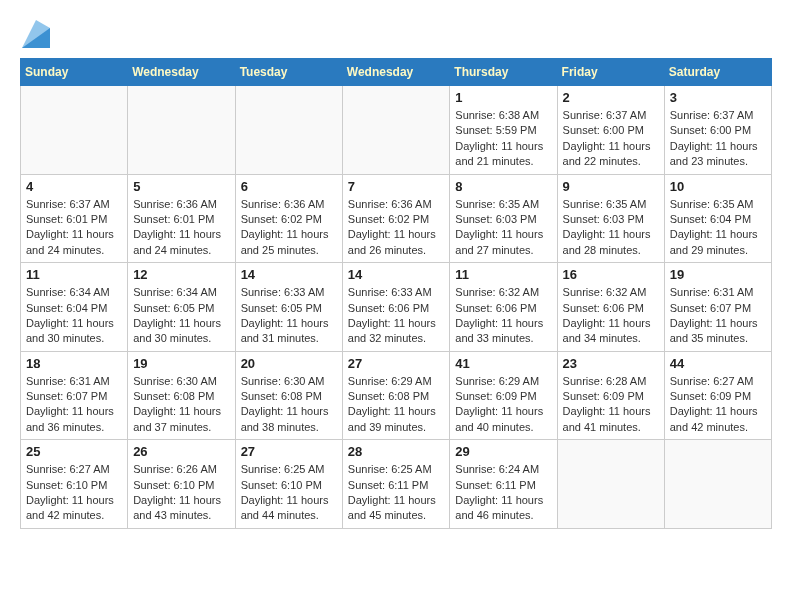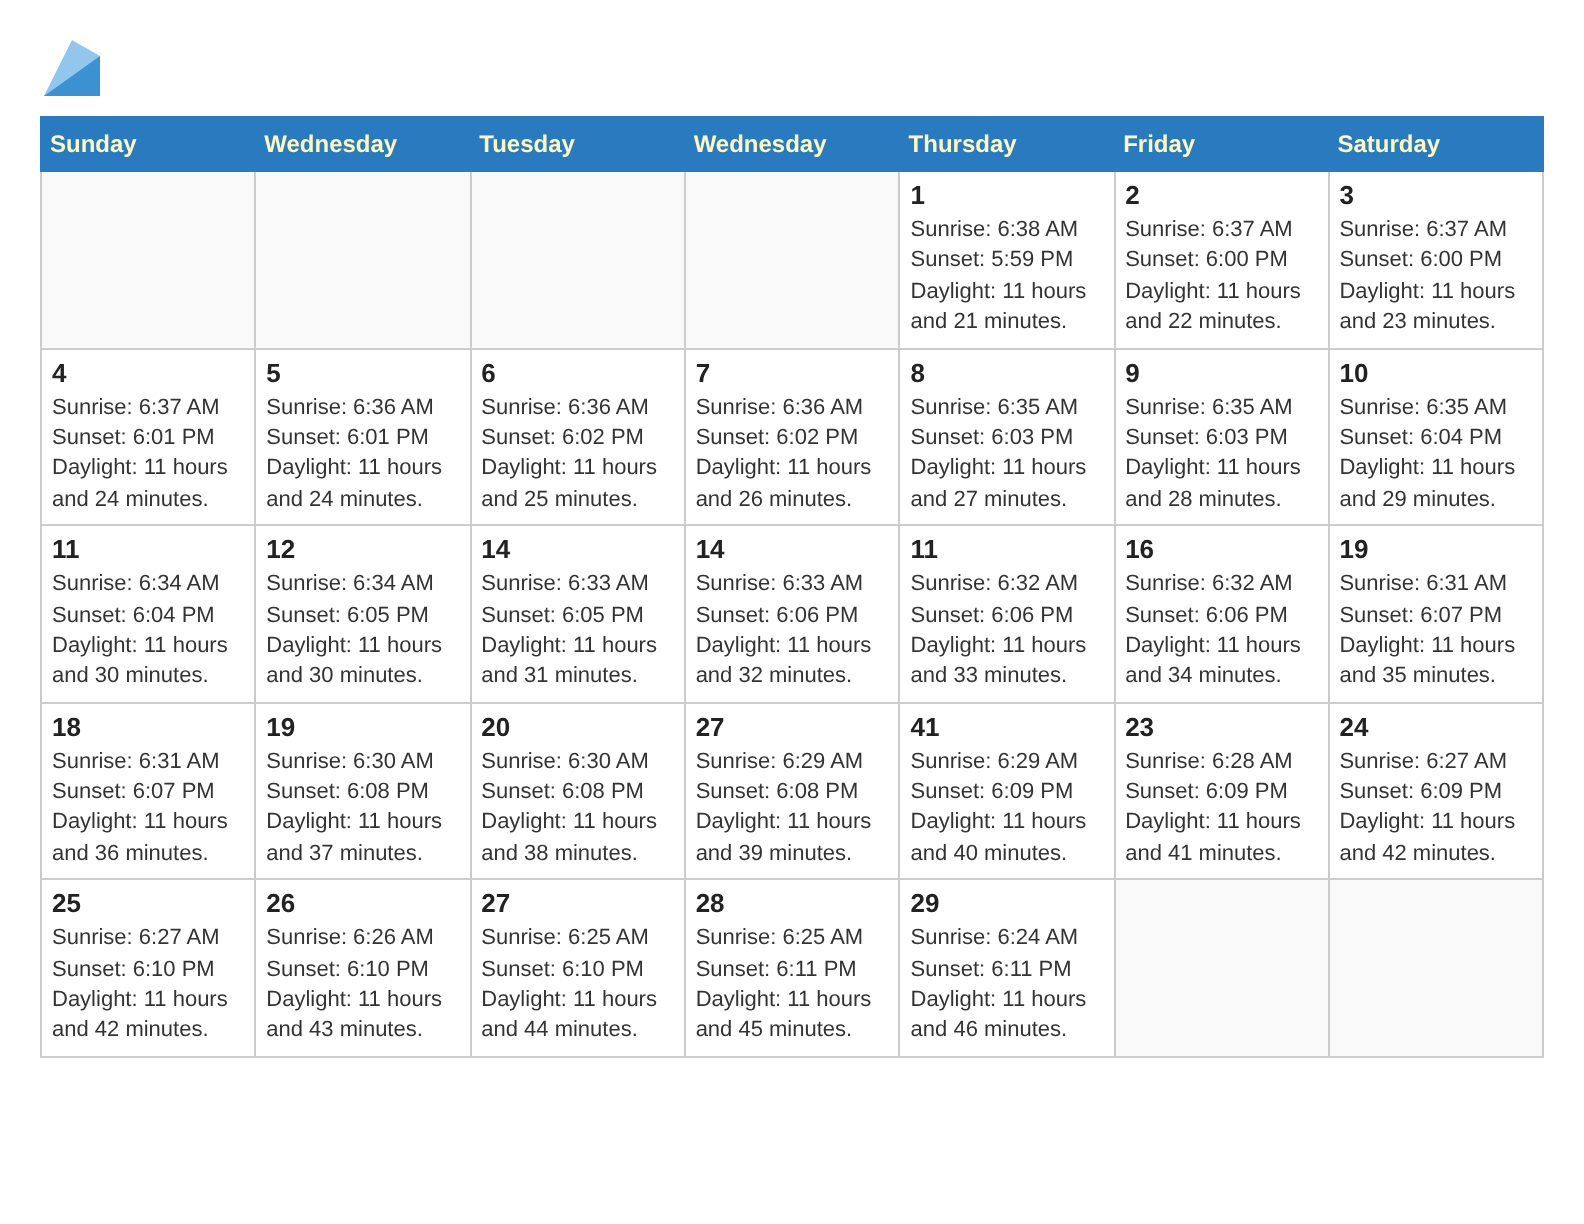--- a/index.html
+++ b/index.html
@@ -282,21 +282,21 @@
 and 40 minutes.</div>
         </td>
         <td>
           <span class="day-number">23</span>
           <div class="day-info" style="white-space: pre-line;">Sunrise: 6:28 AM
 Sunset: 6:09 PM
 Daylight: 11 hours
 and 41 minutes.</div>
         </td>
         <td>
-          <span class="day-number">24</span>
+          <span class="day-number">44</span>
           <div class="day-info" style="white-space: pre-line;">Sunrise: 6:27 AM
 Sunset: 6:09 PM
 Daylight: 11 hours
 and 42 minutes.</div>
         </td>
       </tr>
       <tr>
         <td>
           <span class="day-number">25</span>
           <div class="day-info" style="white-space: pre-line;">Sunrise: 6:27 AM

